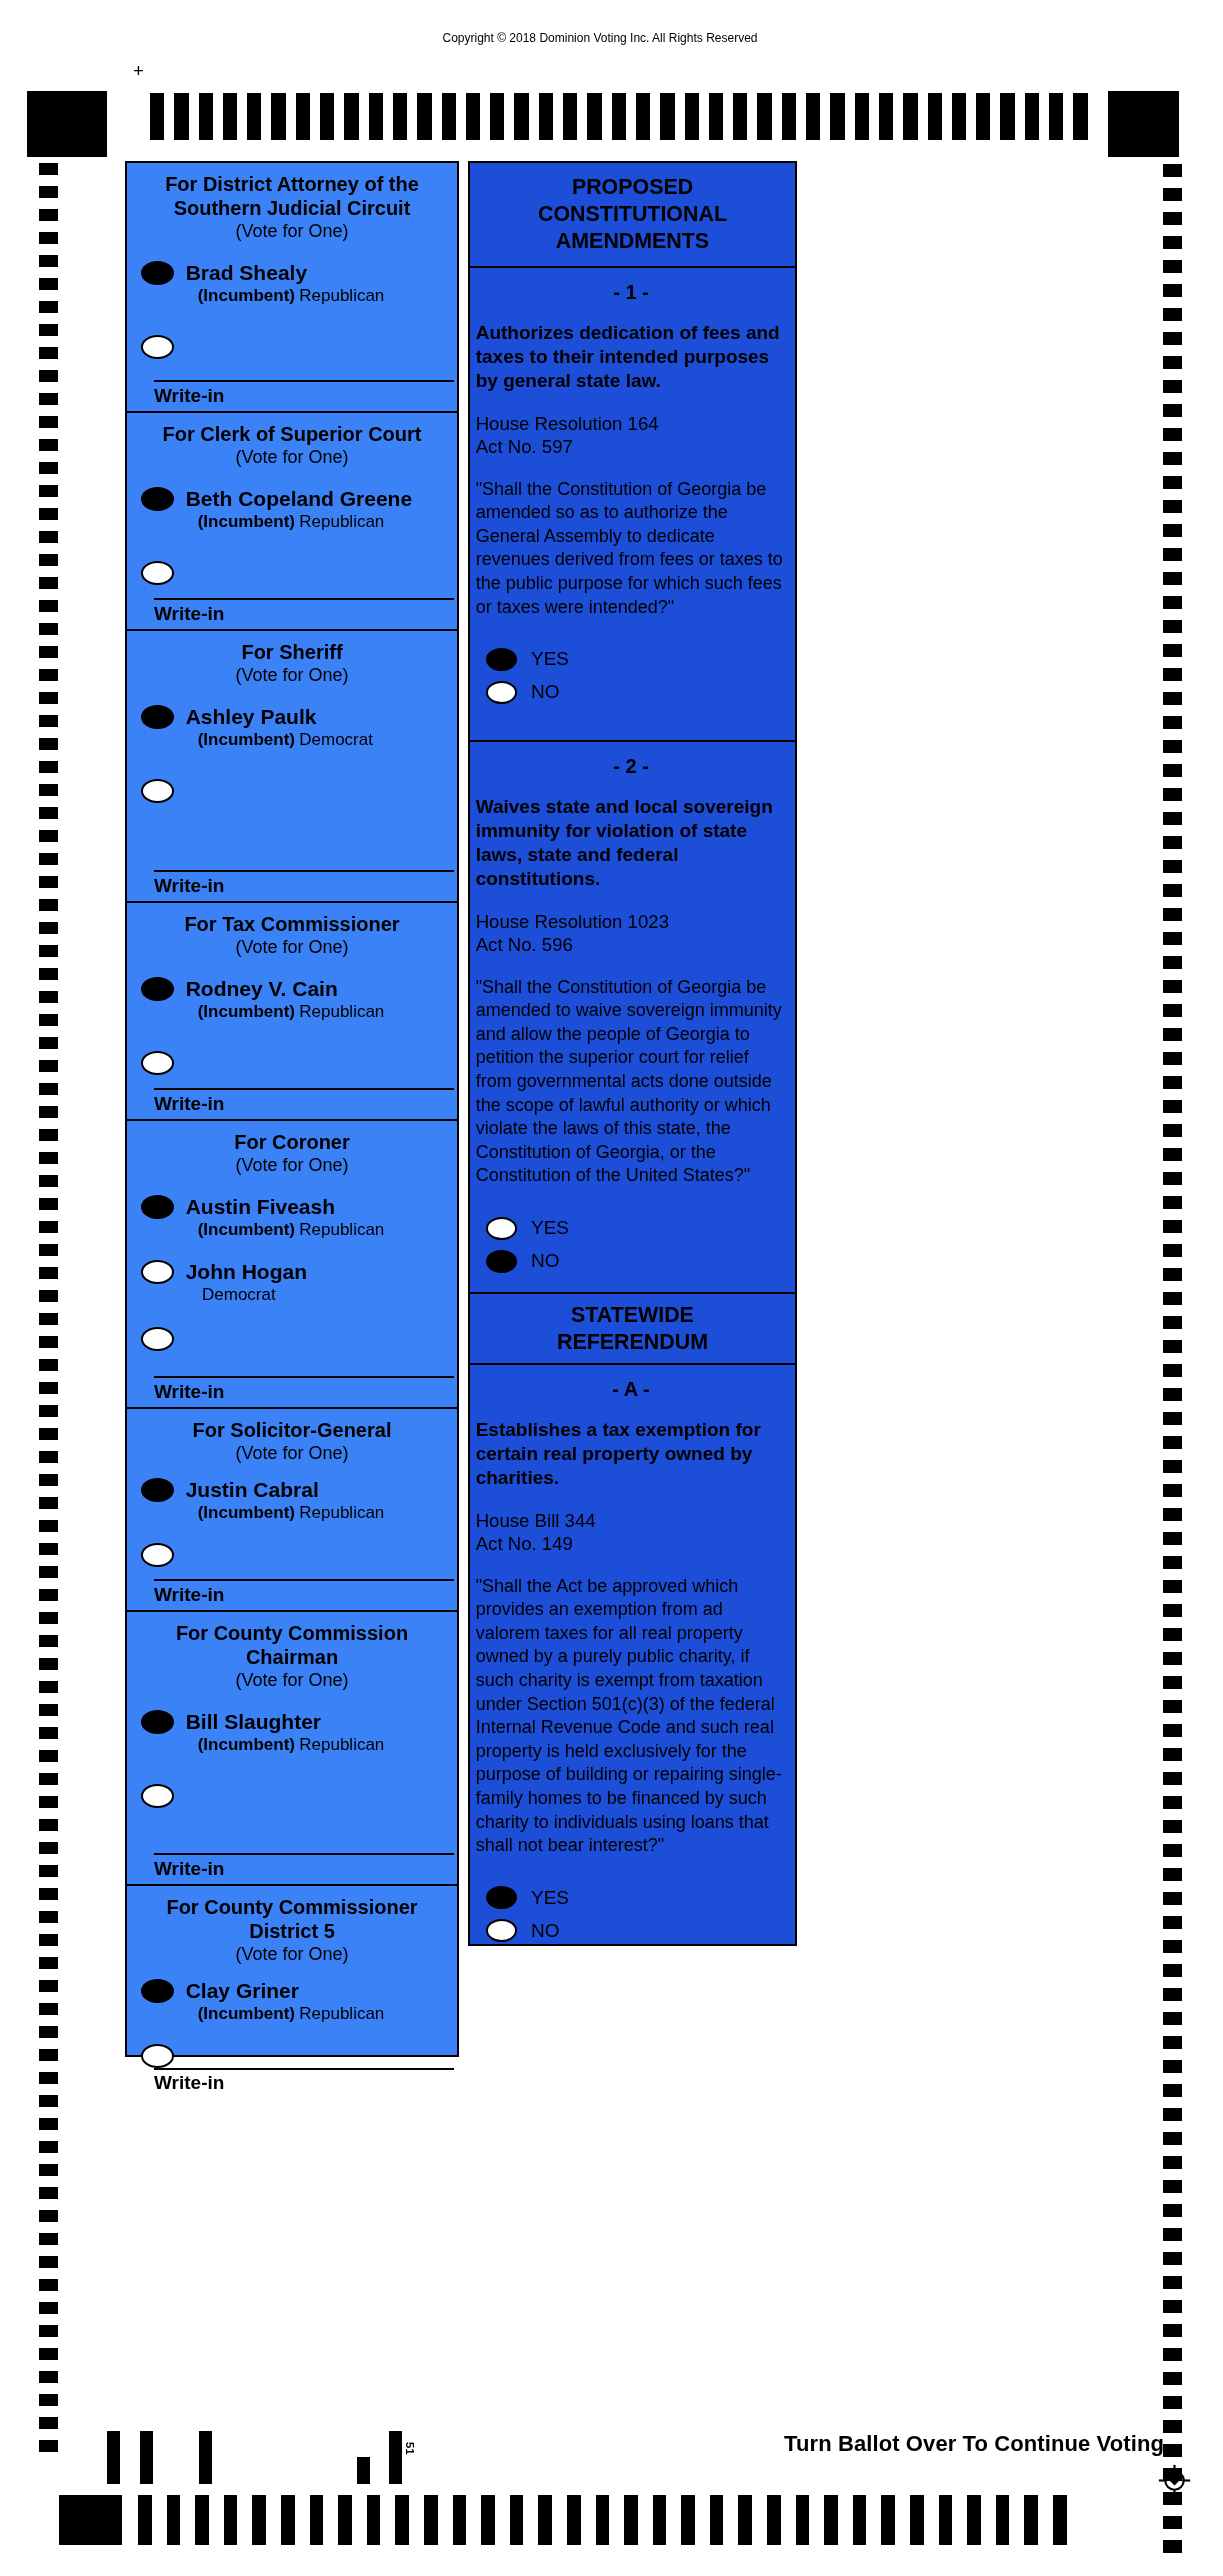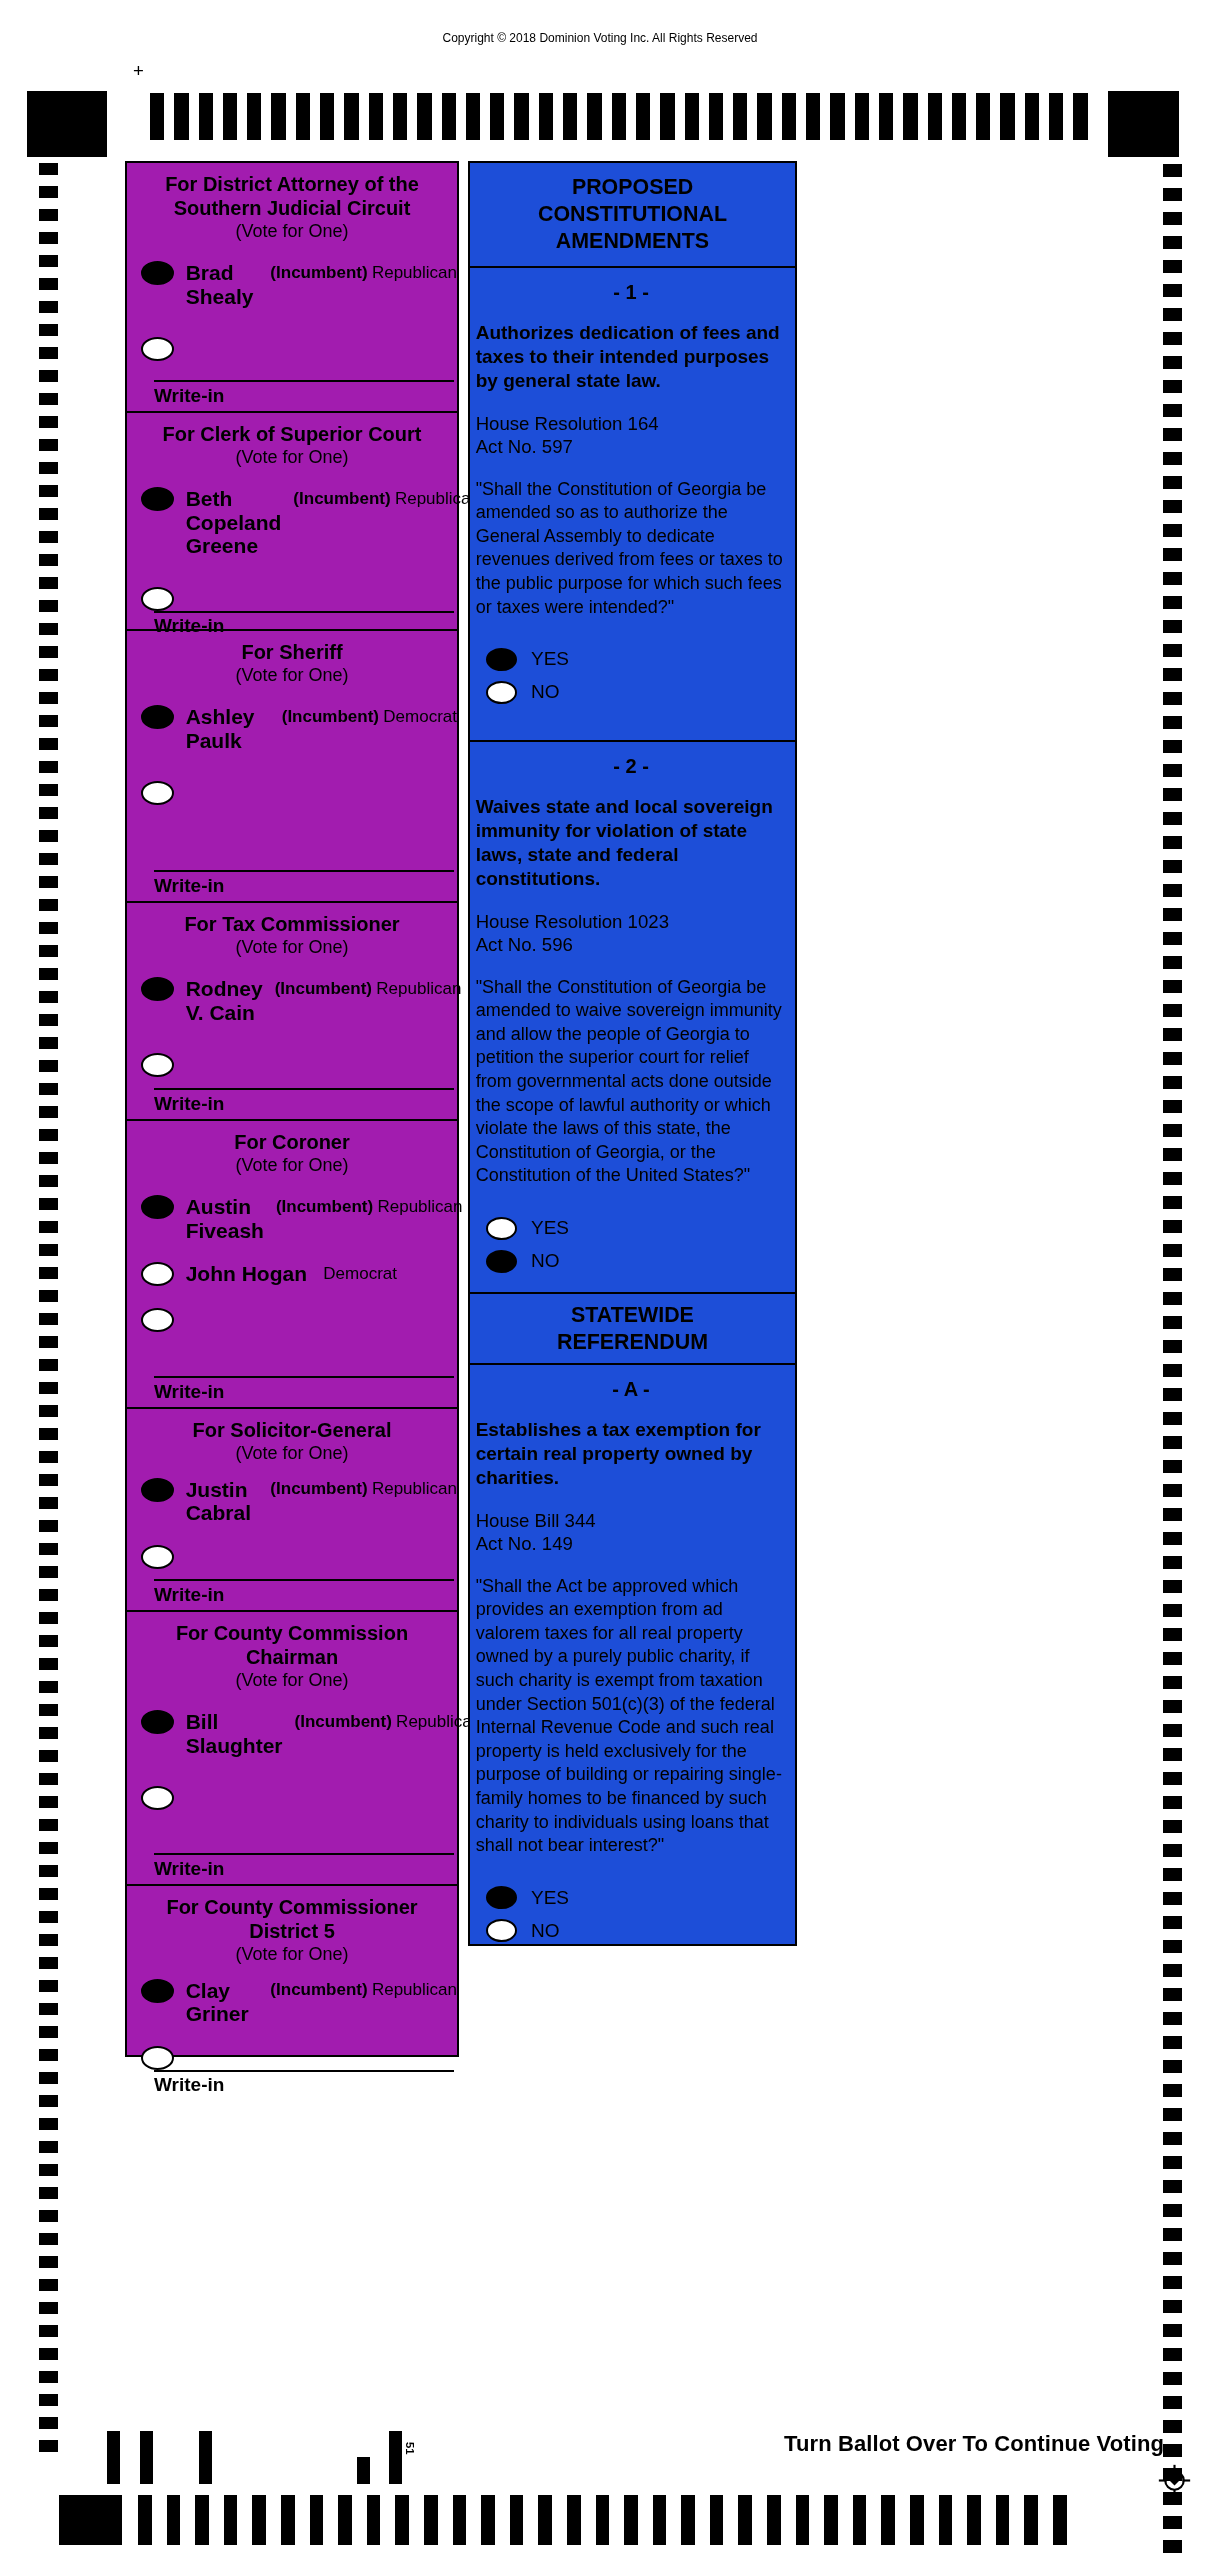--- a/index.html
+++ b/index.html
@@ -25,34 +25,34 @@
   #right-marks{left:1163px;top:164px;}
   #right-marks .mk{width:19px;height:13px;background:#000;}
   
   .dbar{position:absolute;background:#000;width:13px;}
   .stub-num{position:absolute;left:404px;top:2442px;font-size:11.4px;font-weight:700;
     writing-mode:vertical-rl;}
   .turn{position:absolute;right:59px;top:2431px;font-size:22px;font-weight:700;letter-spacing:0.1px;}
   #target{position:absolute;left:1158px;top:2462px;}
   
   #left-col{position:absolute;left:125px;top:161px;width:334px;border:2.1px solid #000;
-    box-sizing:border-box;background:#a21caf;}
+    box-sizing:border-box;background:#3b82f6;}
   #right-col{position:absolute;left:468px;top:161px;width:329px;border:2.1px solid #000;
     box-sizing:border-box;background:#1d4ed8;}
   .contest{box-sizing:border-box;border-bottom:2.1px solid #000;display:flex;flex-direction:column;
     padding-top:8.6px;}
   .contest:last-child{border-bottom:none;}
   .c-title{font-weight:700;font-size:20px;line-height:24px;text-align:center;white-space:pre-line;}
   .c-vote{font-size:18px;line-height:23px;text-align:center;}
   .cand-row{display:flex;align-items:flex-start;padding-left:14.3px;margin-top:18.6px;}
   .compact2 .cand-row{margin-top:13px;}
   .bubble{flex:0 0 auto;width:33px;height:24px;border:2.1px solid #000;border-radius:50%;
     box-sizing:border-box;background:#fff;}
   .bubble[data-filled="true"]{background:#000;}
-  .cand-col{margin-left:11.4px;display:flex;flex-direction:row;}
+  .cand-col{margin-left:11.4px;display:flex;flex-direction:column;}
   .cand-name{font-weight:700;font-size:21px;line-height:23.6px;}
   .cand-party{font-size:17px;line-height:20px;margin-top:1.4px;margin-left:12px;}
   .cand-party b{margin-right:4.3px;}
   .writein-opt{margin-top:28.6px;}
   .compact2 .writein-opt{margin-top:20px;}
   .coroner .writein-opt{margin-top:21.4px;}
   .coroner .cand-row.second{margin-top:20px;}
   .writein{margin-top:auto;padding-bottom:4.3px;}
   .wi-line{border-top:2.1px solid #000;margin:0 2.9px 1.4px 27px;}
   .wi-label{font-weight:700;font-size:19px;margin-left:27px;line-height:23px;}

